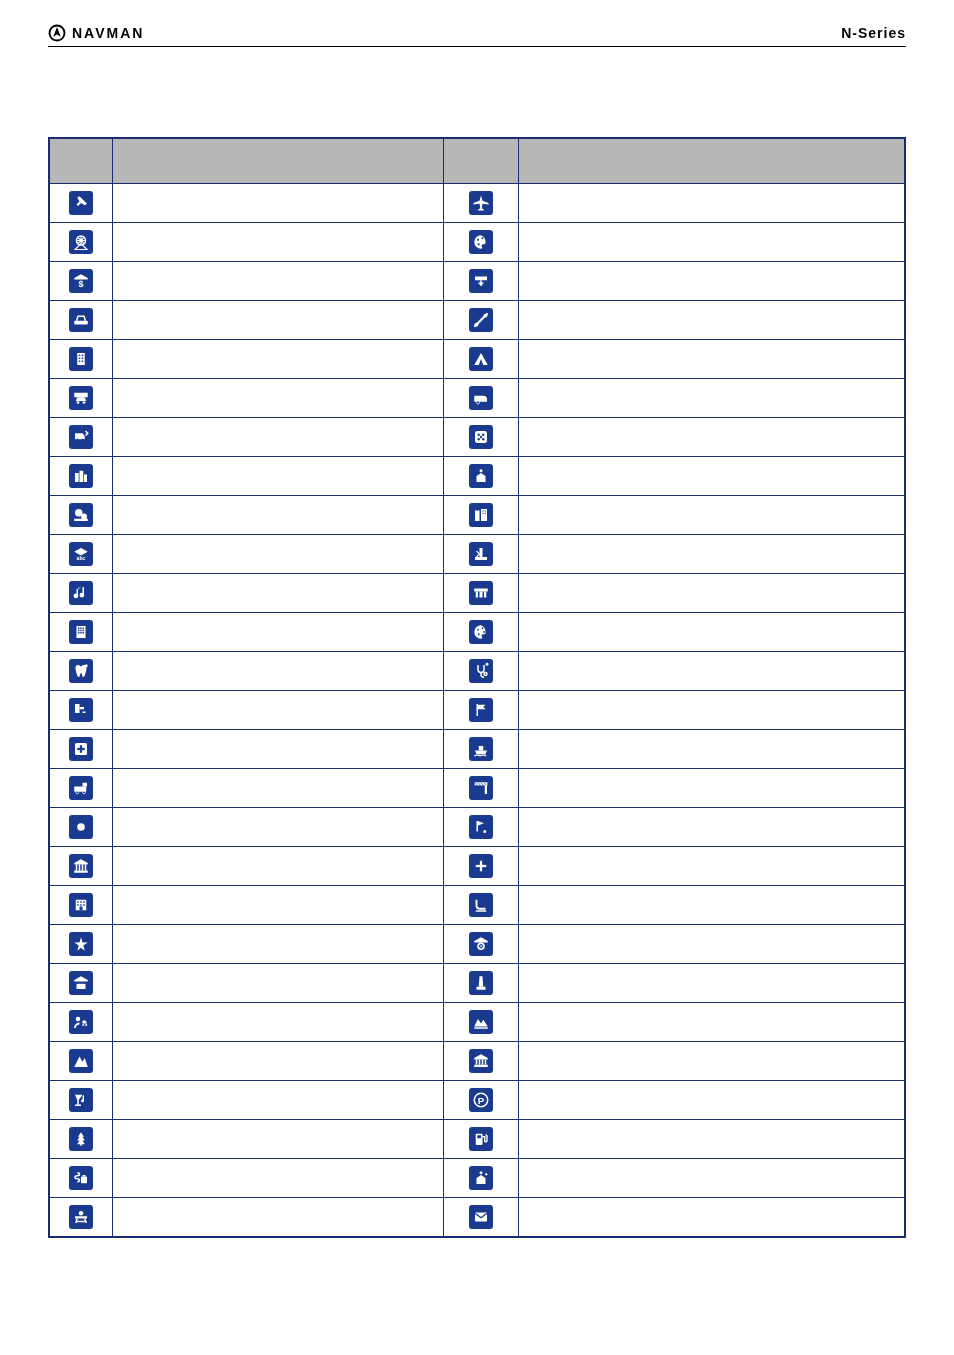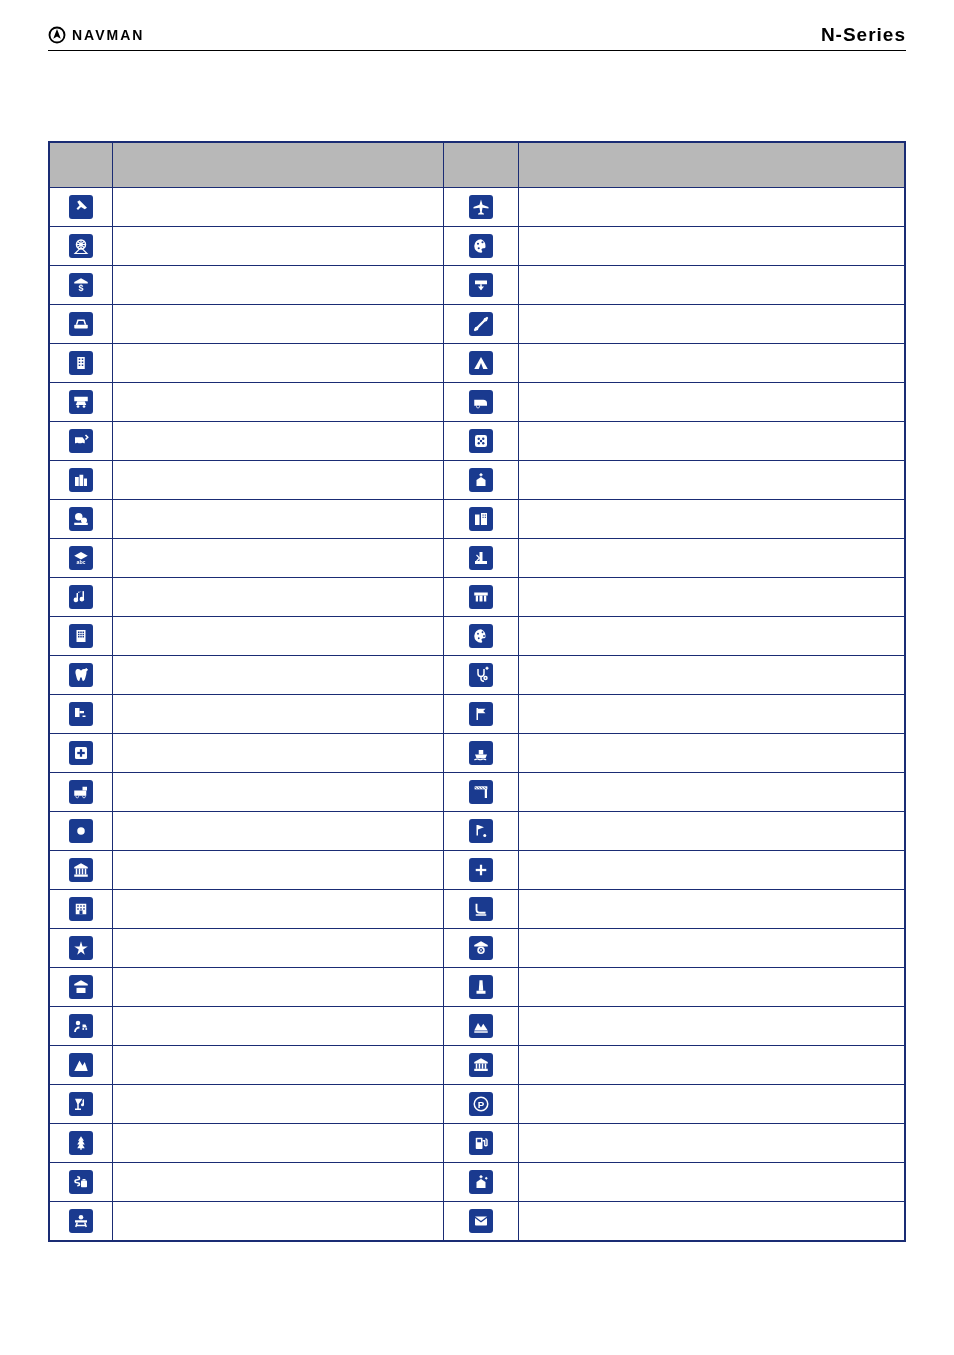--- a/index.html
+++ b/index.html
@@ -34,21 +34,21 @@
     height: 18px;
     display: inline-block;
   }
   .brand-text {
     font-weight: 700;
     letter-spacing: 2px;
     font-size: 14px;
   }
   .series {
     font-weight: 600;
-    font-size: 19px;
+    font-size: 14px;
     letter-spacing: 1px;
   }
 
   .poi-table-wrap {
     margin-top: 90px;
   }
 
   table.poi {
     width: 100%;
     border-collapse: collapse;

